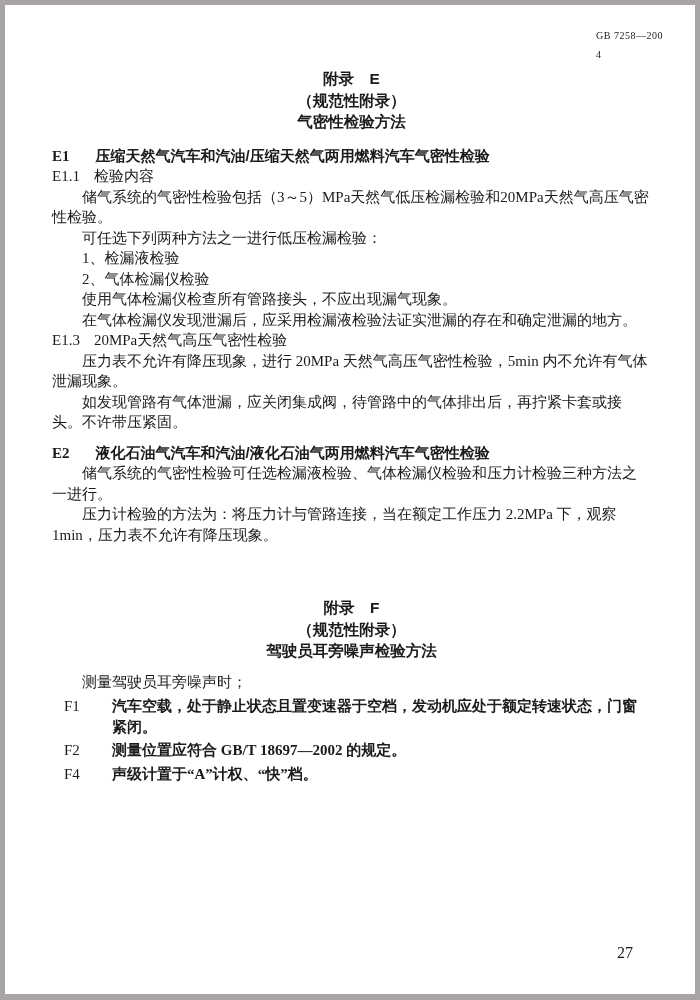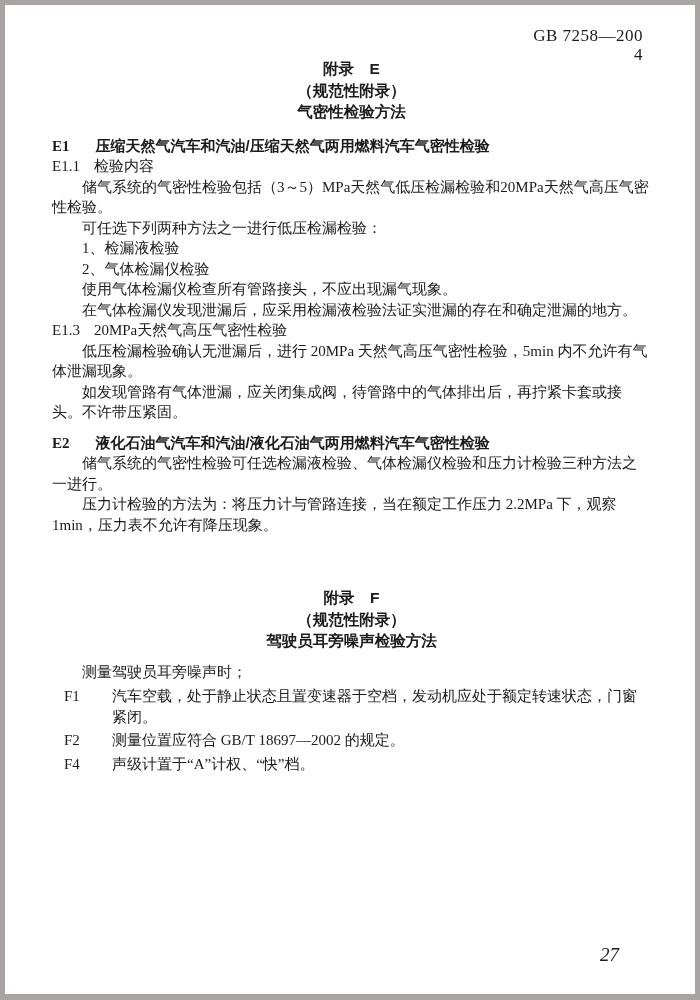--- a/index.html
+++ b/index.html
@@ -11,30 +11,30 @@
     position: relative;
     overflow: hidden;
   }
   .page {
     position: absolute;
     left: 5px; top: 5px; right: 5px; bottom: 6px;
     background: #ffffff;
   }
   .header-right {
     position: absolute;
-    top: 21px; right: 52px;
-    text-align: right;
-    font-size: 17px;
+    top: 21px; right: 32px;
+    text-align: left;
+    font-size: 10px;
     line-height: 19px;
     letter-spacing: 0.5px;
   }
   .header-right .hline { display: block; }
   .content {
     position: absolute;
-    left: 47px; right: 44px; top: 53px;
+    left: 47px; right: 44px; top: 63px;
     font-size: 15px;
     line-height: 20.5px;
   }
   .app-title-block { text-align: center; }
   .app-title-block .tline {
     display: block;
     font-family: "Liberation Sans", "DejaVu Sans", sans-serif;
     font-weight: bold;
     font-size: 15.5px;
     line-height: 21.5px;
@@ -47,26 +47,25 @@
   }
   .h2row .lbl { margin-right: 26px; font-family: "Liberation Serif", "DejaVu Serif", serif; font-weight: bold; }
   .h3row .lbl { margin-right: 14px; }
   .p { text-indent: 2em; }
   .mt-e2 { margin-top: 10px; }
   .sec-f { margin-top: 52px; }
   .intro-f { margin-top: 10px; }
   .f-list { margin-top: 4px; margin-left: 12px; }
   .f-item { display: flex; margin-bottom: 3px; }
   .f-item .flbl { width: 48px; flex: 0 0 48px; }
-  .f-item .ftext { flex: 1; }
+  .f-item .ftext { flex: 1; font-weight: bold; }
   .page-number {
     position: absolute;
-    top: 939px; right: 76px;
-    font-size: 19px;
-    font-style: italic;
+    top: 939px; right: 62px;
+    font-size: 16px;
   }
 </style>
 </head>
 <body>
 
 <div class="page">
 
   <div class="header-right">
     <span class="hline">GB 7258—200</span>
     <span class="hline">4</span>
@@ -93,21 +92,21 @@
 
       <div class="p">可任选下列两种方法之一进行低压检漏检验：</div>
       <div class="p">1、检漏液检验</div>
       <div class="p">2、气体检漏仪检验</div>
       <div class="p">使用气体检漏仪检查所有管路接头，不应出现漏气现象。</div>
       <div class="p">在气体检漏仪发现泄漏后，应采用检漏液检验法证实泄漏的存在和确定泄漏的地方。</div>
 
       <div class="h3row">
         <span class="lbl">E1.3</span><span>20MPa天然气高压气密性检验</span>
       </div>
-      <div class="p">低压检漏检验确认无泄漏后，进行 20MPa 天然气高压气密性检验，5min 内不允许有气体泄漏现象。</div>
+      <div class="p">压力表不允许有降压现象，进行 20MPa 天然气高压气密性检验，5min 内不允许有气体泄漏现象。</div>
       <div class="p">如发现管路有气体泄漏，应关闭集成阀，待管路中的气体排出后，再拧紧卡套或接头。不许带压紧固。</div>
 
       <div class="h2row mt-e2">
         <span class="lbl">E2</span><span>液化石油气汽车和汽油/液化石油气两用燃料汽车气密性检验</span>
       </div>
       <div class="p">储气系统的气密性检验可任选检漏液检验、气体检漏仪检验和压力计检验三种方法之一进行。</div>
       <div class="p">压力计检验的方法为：将压力计与管路连接，当在额定工作压力 2.2MPa 下，观察 1min，压力表不允许有降压现象。</div>
 
     </div>
 

